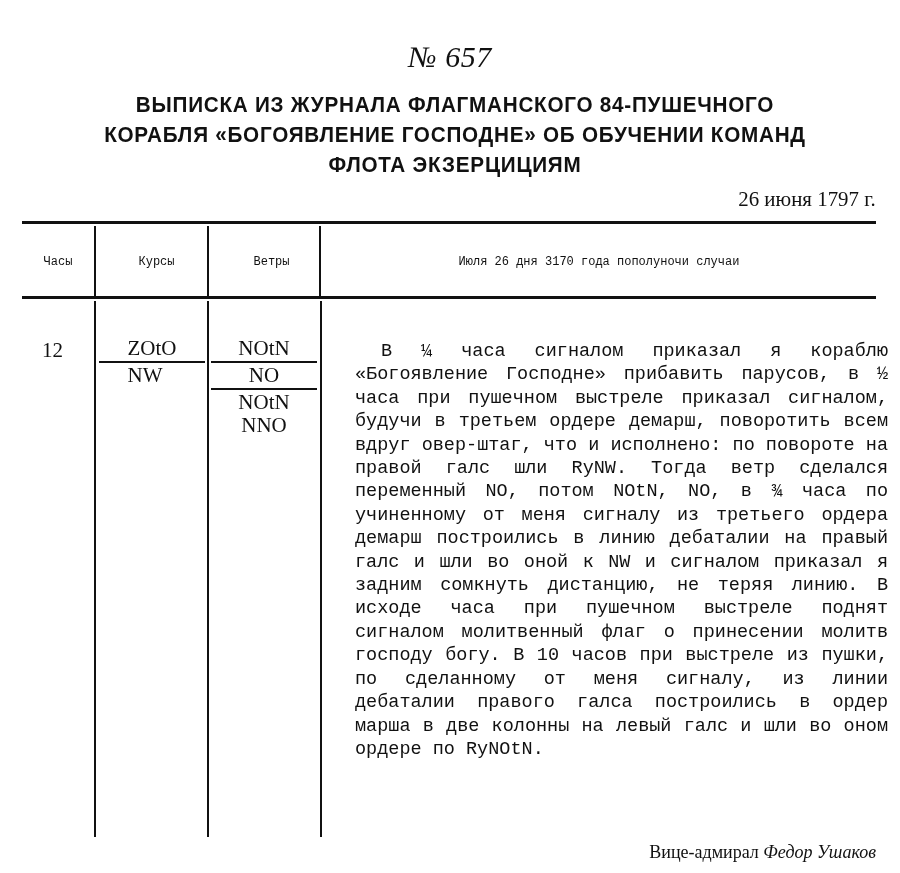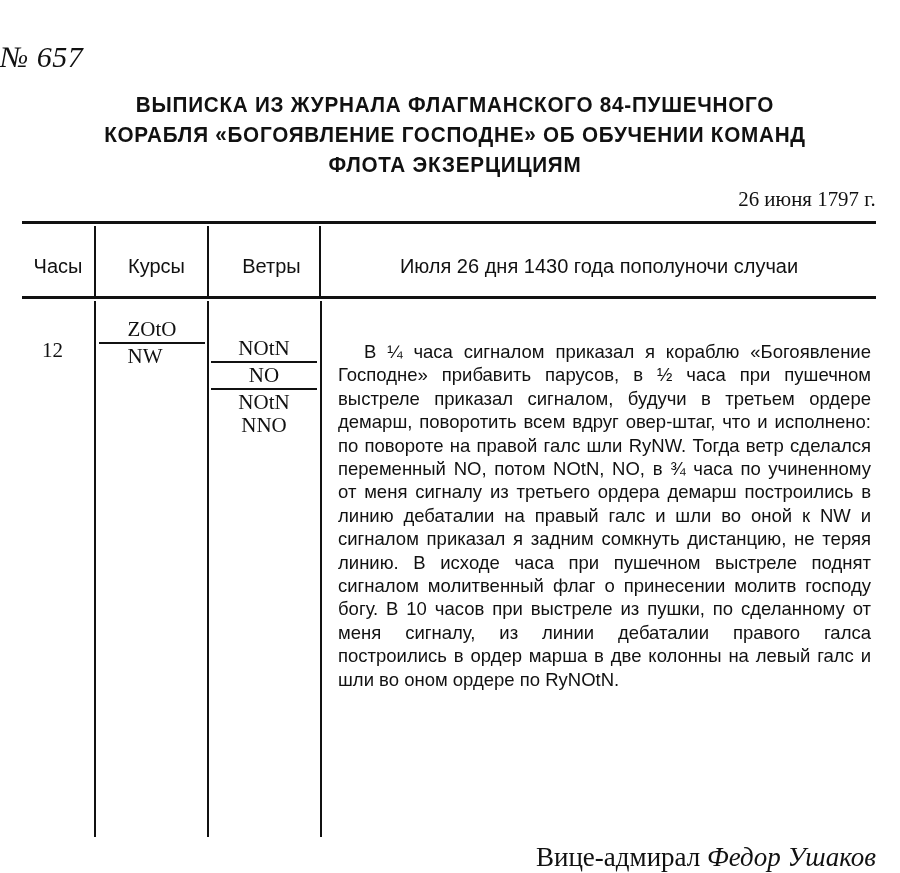--- a/index.html
+++ b/index.html
@@ -3,21 +3,21 @@
   <meta charset="utf-8">
   <style>
     html, body { margin: 0; padding: 0; background: #ffffff; }
     body {
       width: 900px; height: 873px; position: relative; overflow: hidden;
       color: #111111;
       font-family: "Liberation Serif", "DejaVu Serif", serif;
     }
     .doc-number {
       position: absolute; left: 0; width: 900px; top: 40px;
-      text-align: left; font-style: italic; font-size: 30px;
+      text-align: center; font-style: italic; font-size: 30px;
       letter-spacing: 0.5px;
     }
     .title {
       position: absolute; left: 30px; width: 850px; top: 90px;
       text-align: center; font-family: "Liberation Sans", "DejaVu Sans", sans-serif;
       font-weight: bold; font-size: 22px; line-height: 30px; letter-spacing: 0.8px;
       transform: scaleX(0.94); transform-origin: center top;
     }
     .title div { white-space: nowrap; }
     .date {
@@ -25,38 +25,38 @@
       font-size: 22px; font-family: "Liberation Serif", serif;
       transform: scaleX(0.95); transform-origin: right top;
     }
     .hline {
       position: absolute; left: 22px; width: 854px; height: 3px; background: #111;
     }
     .vline {
       position: absolute; width: 2px; background: #111;
     }
     .th {
-      position: absolute; top: 255px; font-size: 20px; text-align: center;
-      font-family: Liberation Sans, sans-serif;
+      position: absolute; top: 255px; font-size: 12px; text-align: center;
+      font-family: Liberation Mono, monospace;
     }
     .cell-hour {
       position: absolute; left: 42px; top: 338px; font-size: 21px;
     }
     .frac-cell {
       position: absolute; text-align: center; font-size: 21px; line-height: 23px;
     }
     .frac-line { height: 2px; background: #111; margin: 1px 0 1px 0; }
     .body-text {
-      position: absolute; left: 338px; top: 340px; width: 533px;
+      position: absolute; left: 355px; top: 340px; width: 533px;
       font-size: 18.5px; line-height: 23.4px; text-align: justify;
-      font-family: Liberation Sans, sans-serif;
+      font-family: Liberation Mono, monospace;
     }
     .body-text p { margin: 0; text-indent: 26px; }
     .sign {
-      position: absolute; right: 24px; top: 842px; font-size: 27px;
+      position: absolute; right: 24px; top: 842px; font-size: 18px;
     }
     .sign .name { font-style: italic; }
   </style>
 </head>
 <body>
 
 <div>
 
   <div class="doc-number">№ 657</div>
 
@@ -75,25 +75,25 @@
   <div class="vline" style="left:207px; top:226px; height:70px;"></div>
   <div class="vline" style="left:319px; top:226px; height:70px;"></div>
 
   <div class="vline" style="left:94px; top:301px; height:536px;"></div>
   <div class="vline" style="left:207px; top:301px; height:536px;"></div>
   <div class="vline" style="left:320px; top:301px; height:536px;"></div>
 
   <div class="th" style="left:22px; width:72px;">Часы</div>
   <div class="th" style="left:96px; width:121px;">Курсы</div>
   <div class="th" style="left:209px; width:125px;">Ветры</div>
-  <div class="th" style="left:322px; width:554px;">Июля 26 дня 1430 года пополуночи случаи</div>
+  <div class="th" style="left:322px; width:554px;">Июля 26 дня 3170 года пополуночи случаи</div>
 
   <div class="cell-hour">12</div>
 
-  <div class="frac-cell" style="left:99px; width:106px; top:318px;">
+  <div class="frac-cell" style="left:99px; width:106px; top:337px;">
     <div>ZOtO</div>
     <div class="frac-line"></div>
     <div style="margin-left:-14px;font-family:Liberation Serif, serif;">NW</div>
   </div>
 
   <div class="frac-cell" style="left:211px; width:106px; top:337px;">
     <div>NOtN</div>
     <div class="frac-line"></div>
     <div>NO</div>
     <div class="frac-line"></div>

